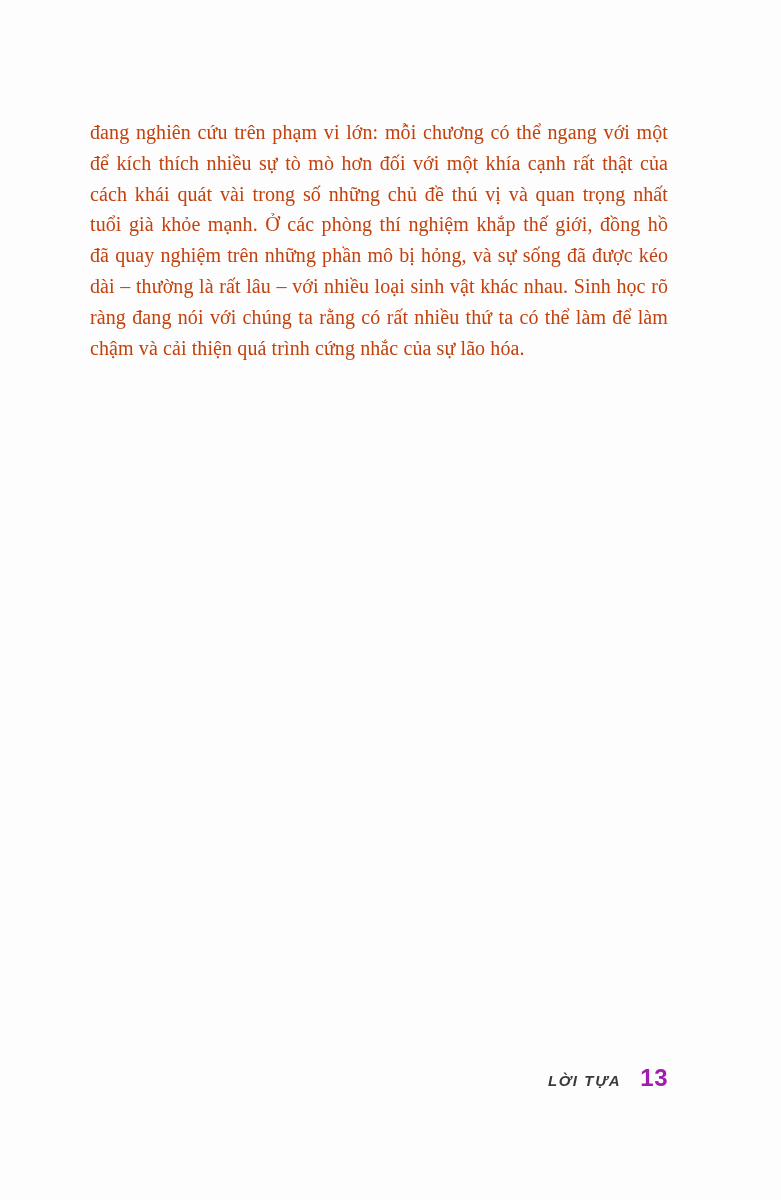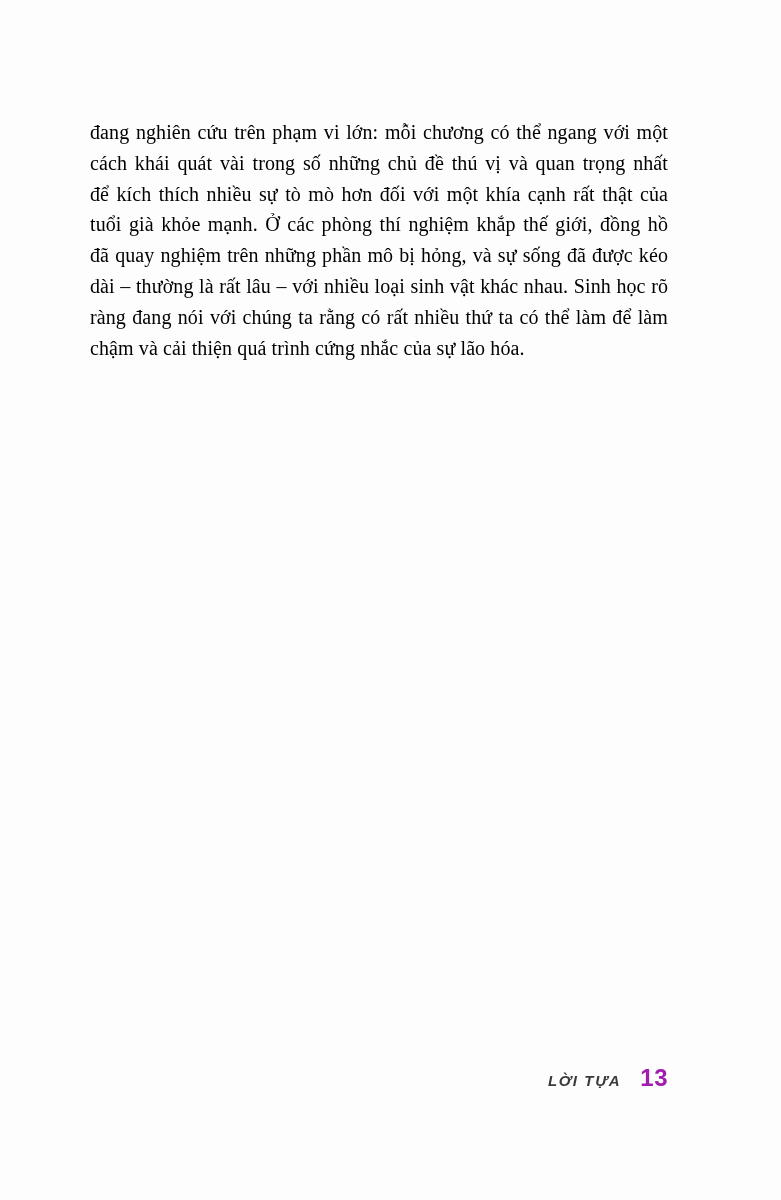--- a/index.html
+++ b/index.html
@@ -17,21 +17,21 @@
   .page {
     position: absolute;
     inset: 0;
     background: #fdfdfd;
   }
   .body-paragraph {
     position: absolute;
     left: 90px;
     top: 117px;
     width: 578px;
-    color: #000000;
+    color: #c2410c;
     font-size: 20px;
     line-height: 30.8px;
     letter-spacing: 0.1px;
   }
   .line {
     text-align: justify;
     text-align-last: justify;
     white-space: normal;
   }
   .line.last {
@@ -60,22 +60,22 @@
     letter-spacing: 0.5px;
   }
 </style>
 </head>
 <body>
 
 <div class="page">
 
   <div class="body-paragraph">
       <div class="line">đang nghiên cứu trên phạm vi lớn: mỗi chương có thể ngang với một</div>
+      <div class="line">để kích thích nhiều sự tò mò hơn đối với một khía cạnh rất thật của</div>
       <div class="line">cách khái quát vài trong số những chủ đề thú vị và quan trọng nhất</div>
-      <div class="line">để kích thích nhiều sự tò mò hơn đối với một khía cạnh rất thật của</div>
       <div class="line">tuổi già khỏe mạnh. Ở các phòng thí nghiệm khắp thế giới, đồng hồ</div>
       <div class="line">đã quay nghiệm trên những phần mô bị hỏng, và sự sống đã được kéo</div>
       <div class="line">dài – thường là rất lâu – với nhiều loại sinh vật khác nhau. Sinh học rõ</div>
       <div class="line">ràng đang nói với chúng ta rằng có rất nhiều thứ ta có thể làm để làm</div>
       <div class="line last">chậm và cải thiện quá trình cứng nhắc của sự lão hóa.</div>
     </div>
 
   <div class="page-footer">
     <span class="footer-section-title">LỜI TỰA</span>
     <span class="footer-page-number">13</span>

